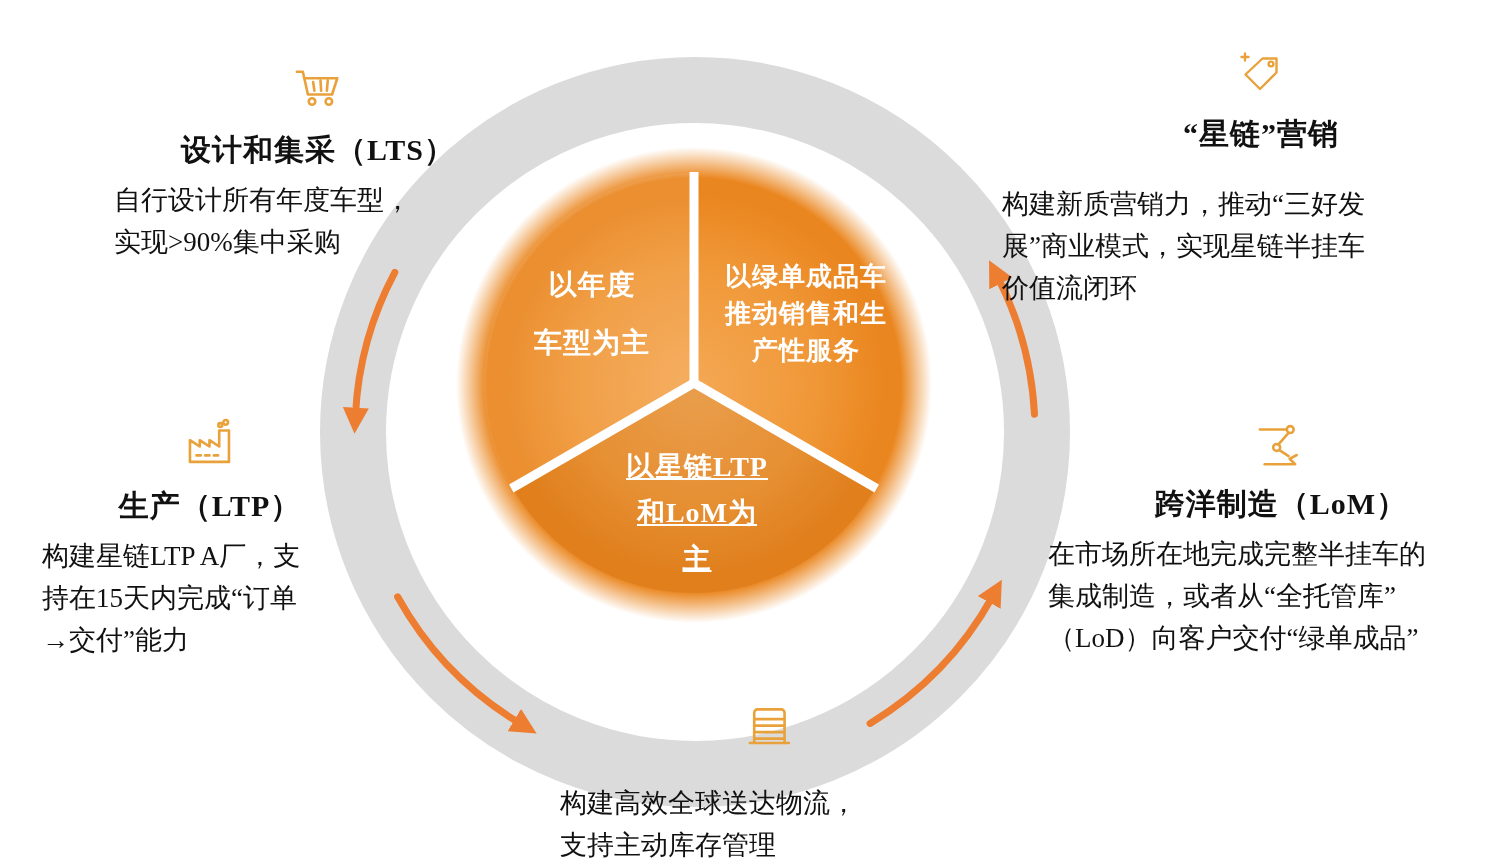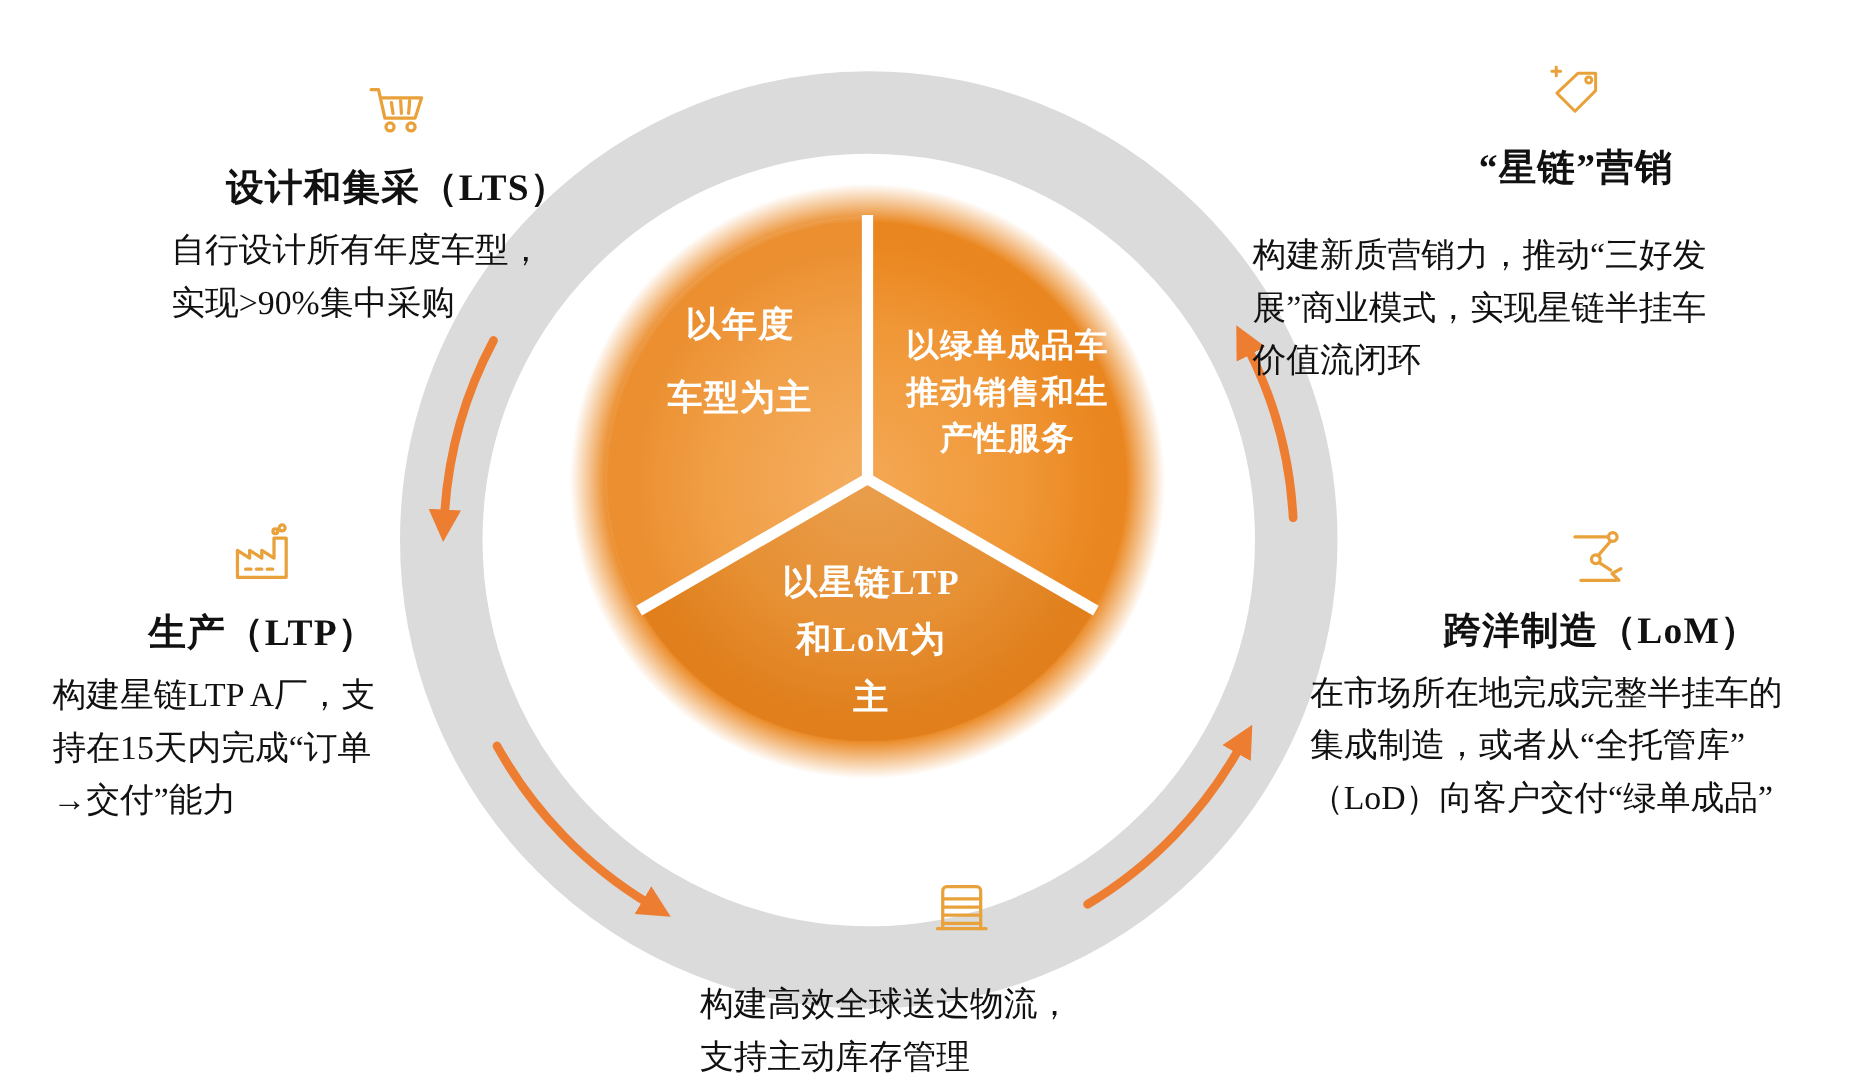--- a/index.html
+++ b/index.html
@@ -10,34 +10,34 @@
     color:#111111;
   }
   .canvas { position:relative; width:1500px; height:861px; background:#ffffff; overflow:hidden; }
   .ring-svg { position:absolute; left:0; top:0; }
 
   
   .seg-text {
     position:absolute; color:#ffffff; font-weight:700;
     text-align:center; white-space:pre-line; letter-spacing:1px;
   }
-  .seg-left   { left:472px; top:232px; width:240px; font-size:28px; line-height:58px; }
+  .seg-left   { left:472px; top:256px; width:240px; font-size:28px; line-height:58px; }
   .seg-right  { left:690px; top:258px; width:232px; font-size:26px; line-height:37px; }
-  .seg-bottom { left:577px; top:444px; width:240px; font-size:28px; line-height:46px; }
+  .seg-bottom { left:577px; top:444px; width:240px; font-size:28px; line-height:46px;text-decoration:underline; }
 
   
   .node { position:absolute; }
   .node-head { display:flex; align-items:center; gap:16px;flex-direction:column; }
   .node-head .icon { flex:0 0 auto; }
   .node-head .icon svg { display:block; fill:none; stroke:#E9A23B; stroke-width:2.4; stroke-linecap:round; stroke-linejoin:round; }
   .node-title { font-size:30px; font-weight:700; letter-spacing:1px; white-space:nowrap; }
   .node-body  { font-size:27px; line-height:42px; white-space:pre-line; margin-top:8px; font-weight:400; }
 
   .node-lts { left:108px; top:62px;  width:420px; }
-  .node-lts .node-body { margin-left:29px; }
+  .node-lts .node-body { margin-left:6px; }
 
   .node-marketing { left:996px; top:50px; width:530px; }
   .node-marketing .node-body { margin-left:6px;margin-top:28px; }
 
   .node-ltp { left:40px; top:418px; width:340px; }
   .node-ltp .node-body { margin-left:2px;font-family:Liberation Serif, serif; }
 
   .node-lom { left:1044px; top:416px; width:474px; }
   .node-lom .node-body { margin-left:4px; }
 

